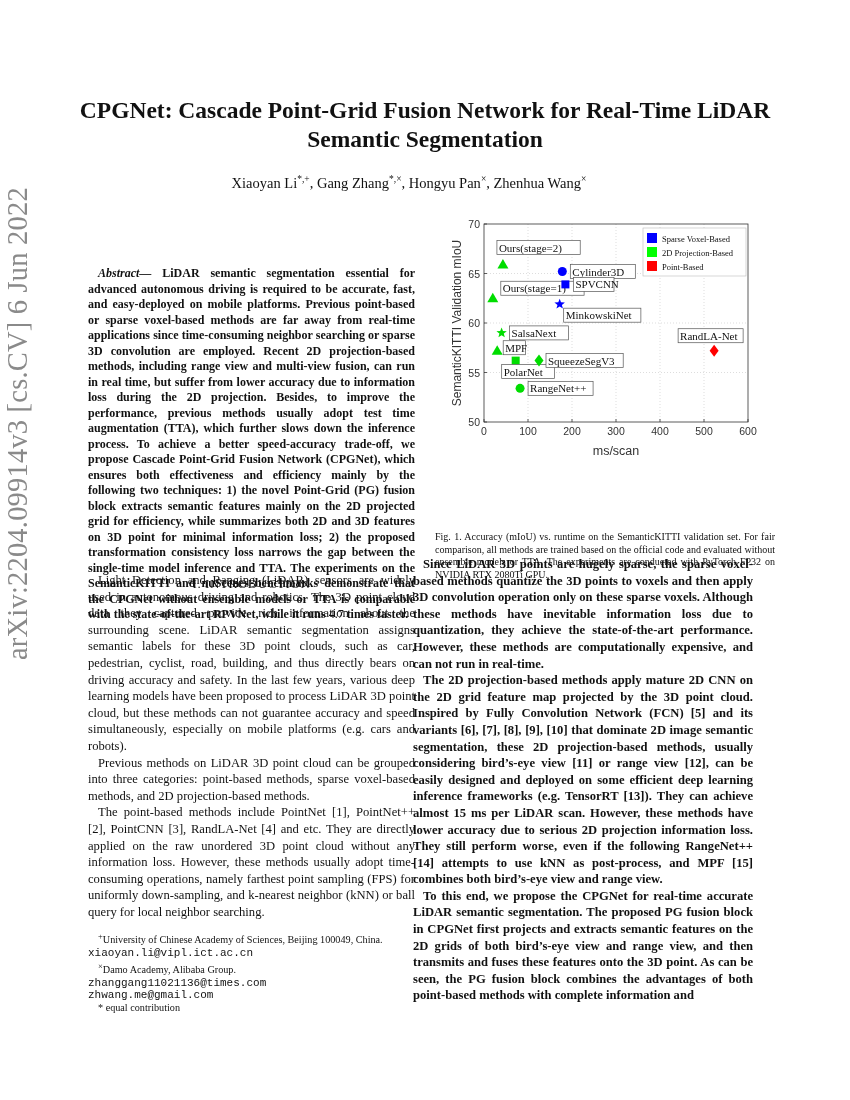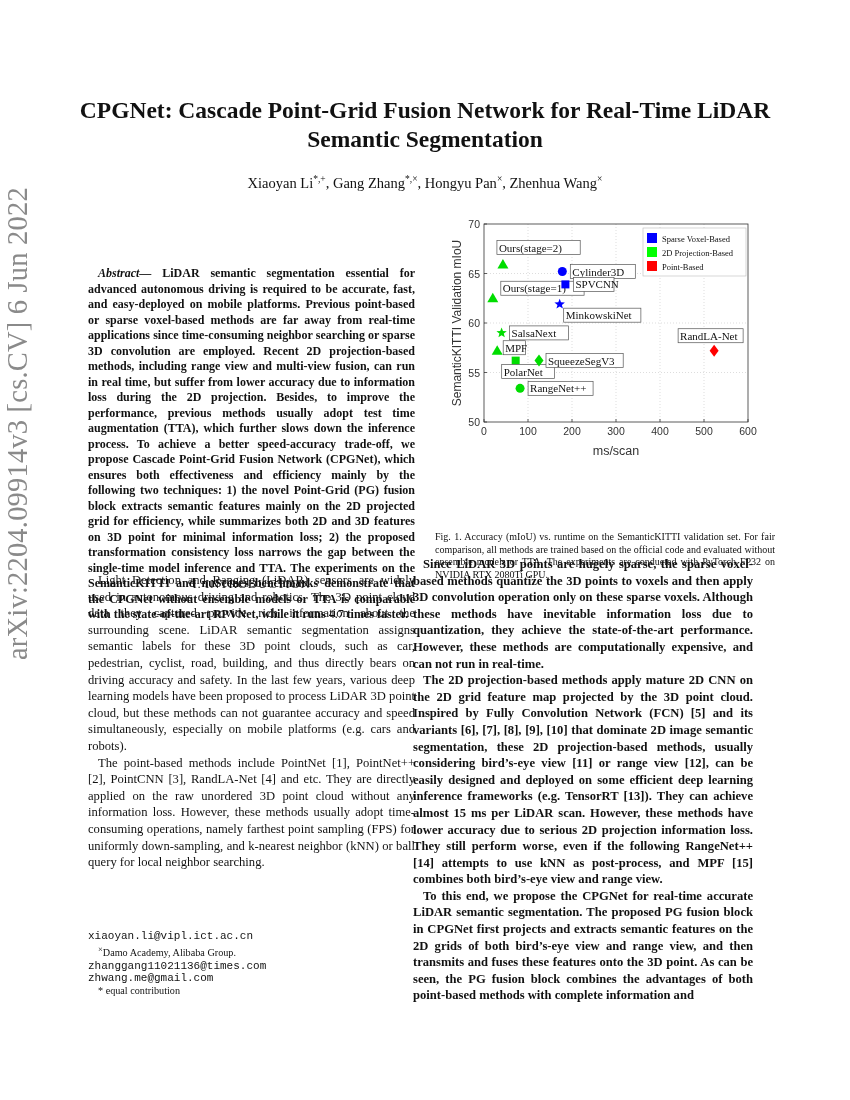--- a/index.html
+++ b/index.html
@@ -1,20 +1,20 @@
 <!DOCTYPE html>
 <html><head>
 <meta charset="utf-8">
 <style>
   html, body { margin: 0; padding: 0; background: #ffffff; }
   body { width: 850px; height: 1100px; position: relative; overflow: hidden;
          font-family: "Liberation Serif", "DejaVu Serif", serif; color: #111; }
   .title { position: absolute; top: 96px; left: 60px; width: 730px; text-align: center;
            font-weight: bold; font-size: 23.5px; line-height: 29px; }
-  .authors { position: absolute; top: 174px; left: 60px; width: 730px; text-align: center;
+  .authors { position: absolute; top: 174px; left: 44px; width: 730px; text-align: center;
              font-size: 14.5px; }
   .authors sup { font-size: 9.5px; }
   .arxiv { position: absolute; left: 2px; top: 660px; transform-origin: left top;
            transform: rotate(-90deg); font-size: 28.5px; color: #8a8a8a; white-space: nowrap;
            letter-spacing: 0.2px; }
   .col { position: absolute; font-size: 12.6px; line-height: 16.6px; text-align: justify; }
   .col-left { left: 88px; width: 327px; }
   .col-right { left: 413px; width: 340px; font-weight: bold; }
   .abstract { top: 222px; font-weight: bold; font-size: 12px; line-height: 15.5px; text-indent: 10px; margin-top: 44px; }
   .abstract .abs-label { font-style: italic; font-weight: bold; }
@@ -52,24 +52,26 @@
 <div class="arxiv">arXiv:2204.09914v3  [cs.CV]  6 Jun 2022</div>
 
 <div class="col col-left abstract">
   <span class="abs-label">Abstract</span><span>—</span><span> LiDAR semantic segmentation essential for advanced autonomous driving is required to be accurate, fast, and easy-deployed on mobile platforms. Previous point-based or sparse voxel-based methods are far away from real-time applications since time-consuming neighbor searching or sparse 3D convolution are employed. Recent 2D projection-based methods, including range view and multi-view fusion, can run in real time, but suffer from lower accuracy due to information loss during the 2D projection. Besides, to improve the performance, previous methods usually adopt test time augmentation (TTA), which further slows down the inference process. To achieve a better speed-accuracy trade-off, we propose Cascade Point-Grid Fusion Network (CPGNet), which ensures both effectiveness and efficiency mainly by the following two techniques: 1) the novel Point-Grid (PG) fusion block extracts semantic features mainly on the 2D projected grid for efficiency, while summarizes both 2D and 3D features on 3D point for minimal information loss; 2) the proposed transformation consistency loss narrows the gap between the single-time model inference and TTA. The experiments on the SemanticKITTI and nuScenes benchmarks demonstrate that the CPGNet without ensemble models or TTA is comparable with the state-of-the-art RPVNet, while it runs </span><span class="num">4.7</span><span> times faster.</span>
 </div>
 
 <div class="section-head">I. INTRODUCTION</div>
 
 <div class="col col-left intro">
   <p class="para">Light Detection and Ranging (LiDAR) sensors are widely used in autonomous driving and robotics. The 3D point cloud data they captured provide rich information about the surrounding scene. LiDAR semantic segmentation assigns semantic labels for these 3D point clouds, such as car, pedestrian, cyclist, road, building, and thus directly bears on driving accuracy and safety. In the last few years, various deep learning models have been proposed to process LiDAR 3D point cloud, but these methods can not guarantee accuracy and speed simultaneously, especially on mobile platforms (e.g. cars and robots).</p>
+  <p class="para">Previous methods on LiDAR 3D point cloud can be grouped into three categories: point-based methods, sparse voxel-based methods, and 2D projection-based methods.</p>
   <p class="para">The point-based methods include PointNet [1], PointNet++ [2], PointCNN [3], RandLA-Net [4] and etc. They are directly applied on the raw unordered 3D point cloud without any information loss. However, these methods usually adopt time-consuming operations, namely farthest point sampling (FPS) for uniformly down-sampling, and k-nearest neighbor (kNN) or ball query for local neighbor searching.</p>
 </div>
 
 <div class="footnotes">
+  <div class="fn"><sup>+</sup><span>University of Chinese Academy of Sciences, Beijing 100049, China.</span></div>
   <div class="mono">xiaoyan.li@vipl.ict.ac.cn</div>
   <div class="fn"><sup>×</sup><span>Damo Academy, Alibaba Group.</span></div>
   <div class="mono">zhanggang11021136@times.com</div>
   <div class="mono">zhwang.me@gmail.com</div>
   <div class="fn">* equal contribution</div>
 </div>
 
 <div class="chart">
   <svg id="chart-svg" width="330" height="250" viewBox="0 0 330 250">
       <rect x="44" y="10" width="264" height="198" fill="#fff" stroke="none"></rect>

